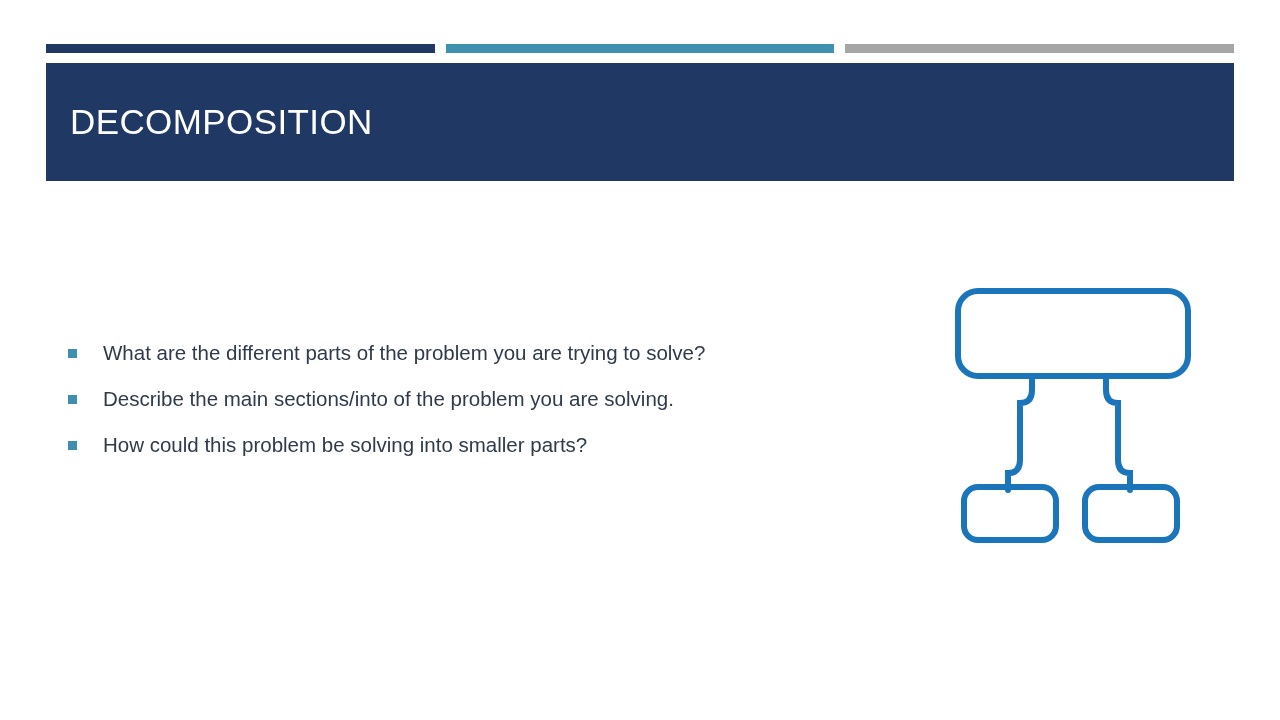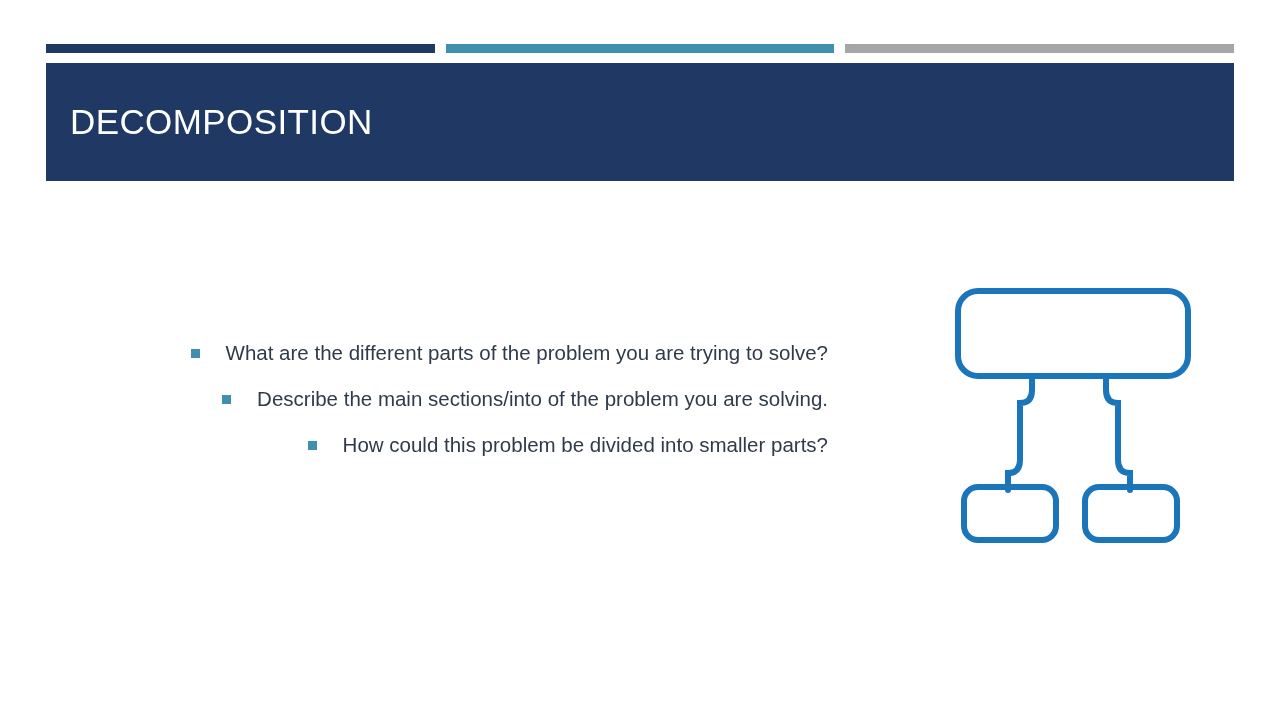--- a/index.html
+++ b/index.html
@@ -80,21 +80,20 @@
   .bullets {
     position: absolute;
     left: 68px;
     top: 340px;
     width: 760px;
   }
   .bullet-row {
     display: flex;
     align-items: flex-start;
     margin-bottom: 20px;
-    justify-content: flex-end;
   }
   .bullet-marker {
     width: 9px;
     height: 9px;
     background: #3f8fae;
     margin-top: 9px;
     margin-right: 26px;
     flex: 0 0 auto;
   }
   .bullet-text {
@@ -140,21 +139,21 @@
       <span class="bullet-text">What are the different parts of the problem you are trying to solve?</span>
     </div>
 
     <div class="bullet-row">
       <span class="bullet-marker"></span>
       <span class="bullet-text">Describe the main sections/into of the problem you are solving.</span>
     </div>
 
     <div class="bullet-row">
       <span class="bullet-marker"></span>
-      <span class="bullet-text">How could this problem be divided into smaller parts?</span>
+      <span class="bullet-text">How could this problem be solving into smaller parts?</span>
     </div>
 
   </div>
 
   <div class="diagram">
     <svg width="270" height="280" viewBox="0 0 270 280" fill="none" xmlns="http://www.w3.org/2000/svg">
 
       <rect x="18" y="16" width="230" height="85" rx="20" ry="20" stroke="#1b75bb" stroke-width="6" fill="none"></rect>
 
       <path d="M 92 101 L 92 115 Q 92 128 80 128 L 80 185 Q 80 198 68 198 L 68 215" stroke="#1b75bb" stroke-width="6" fill="none" stroke-linecap="round"></path>

